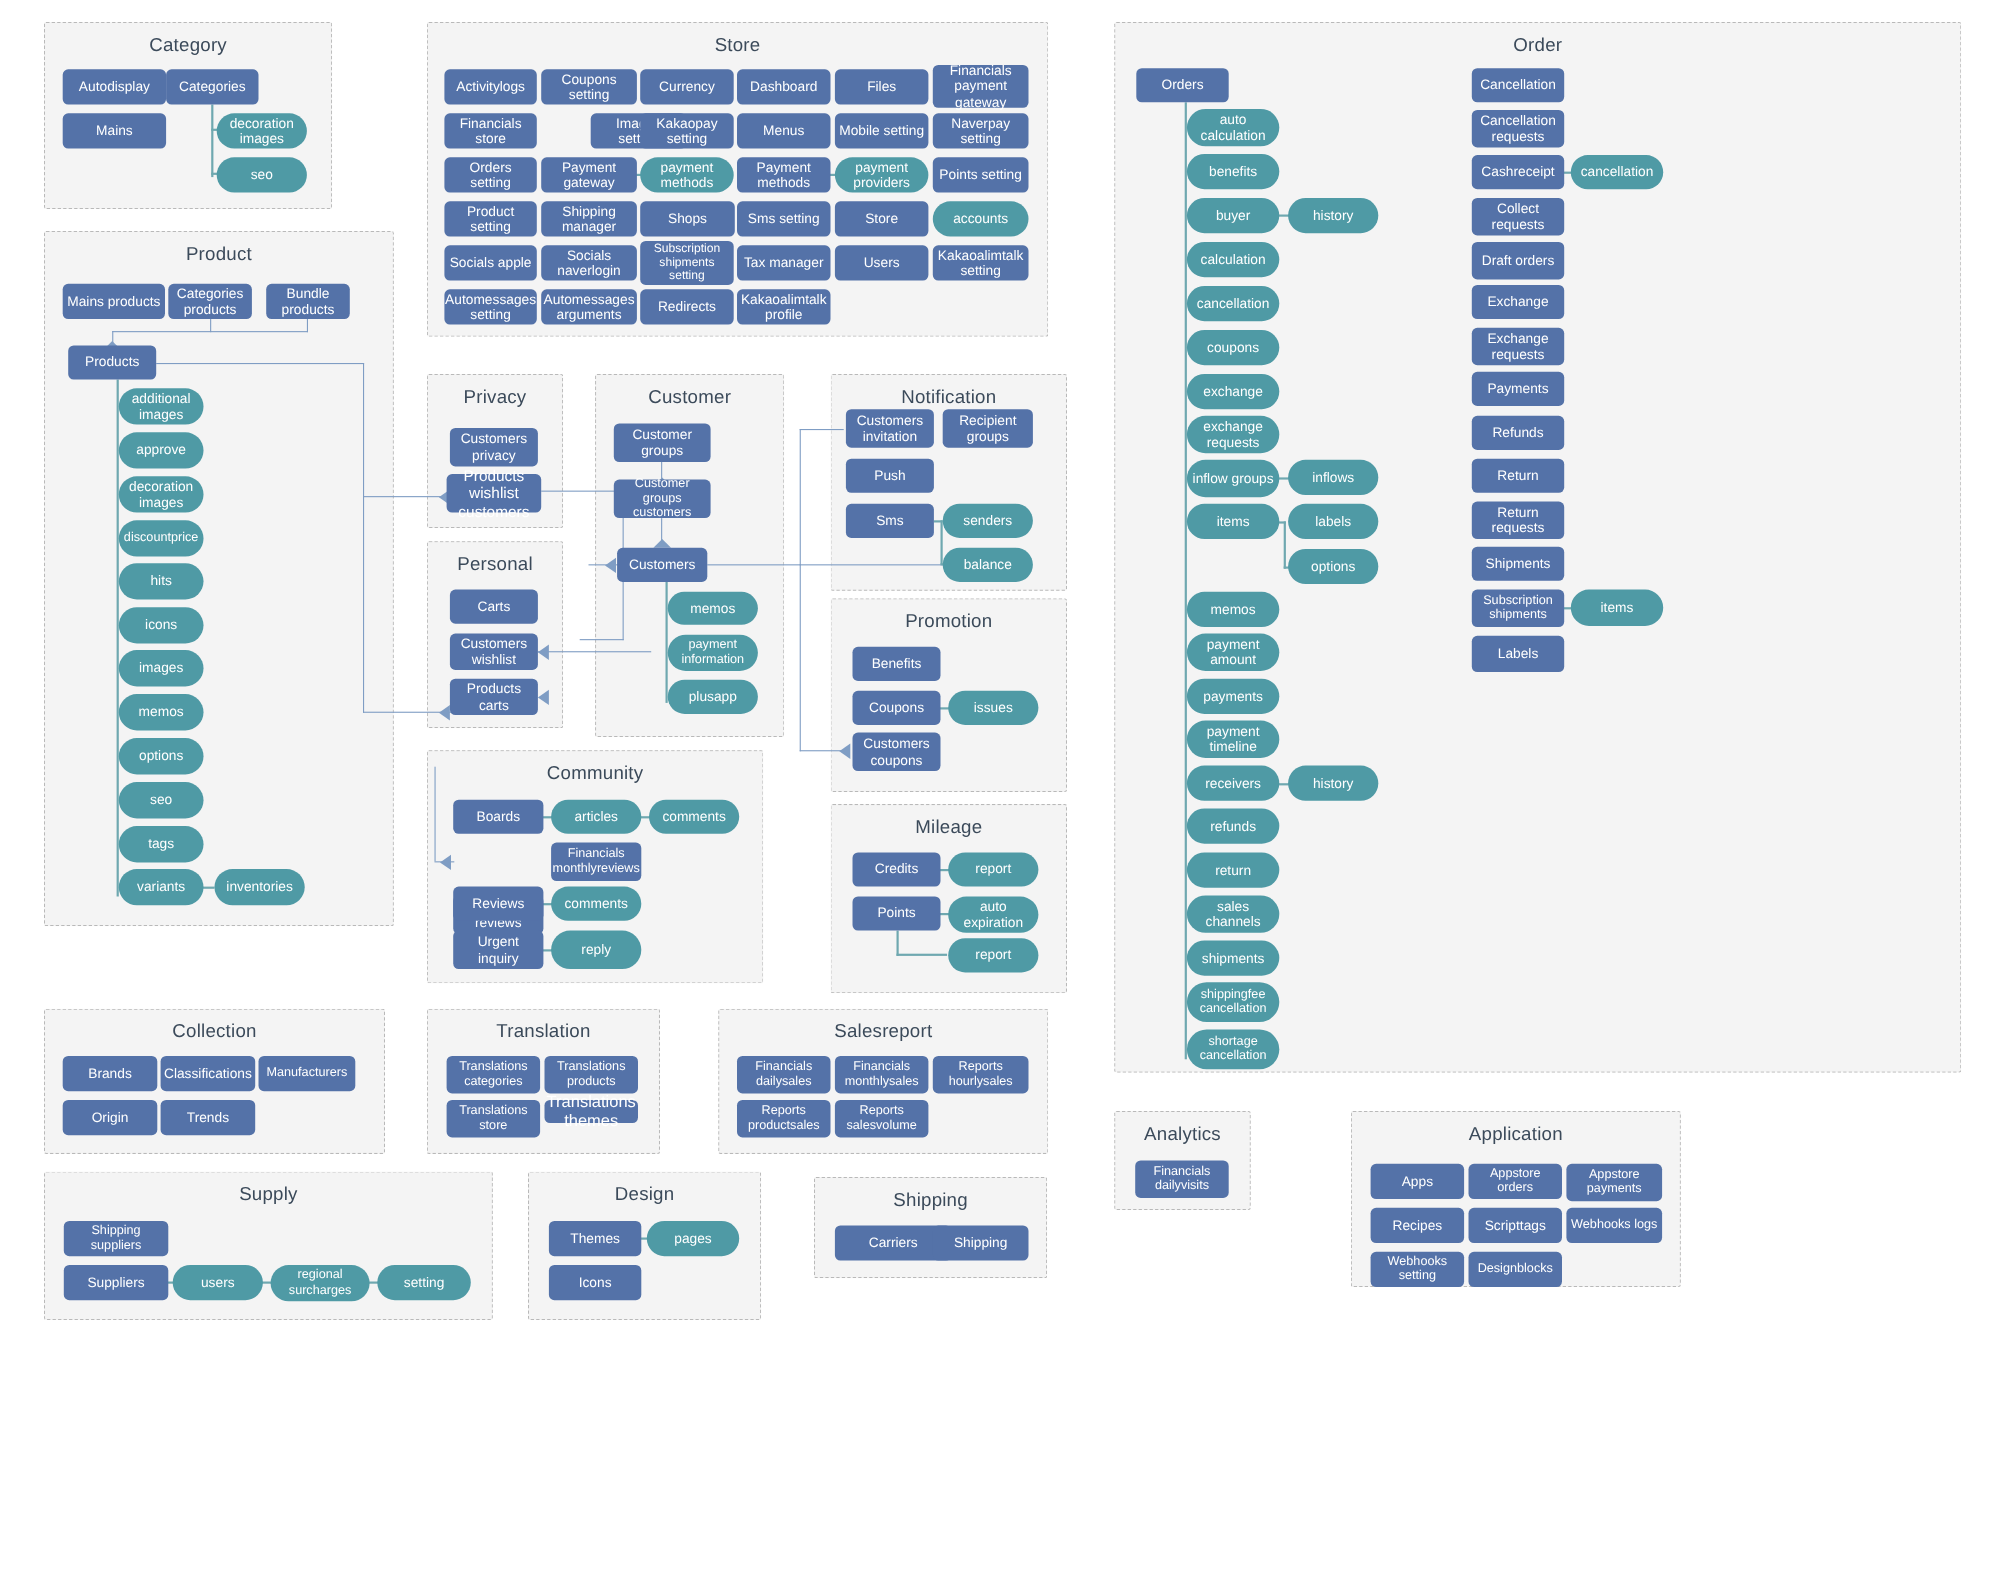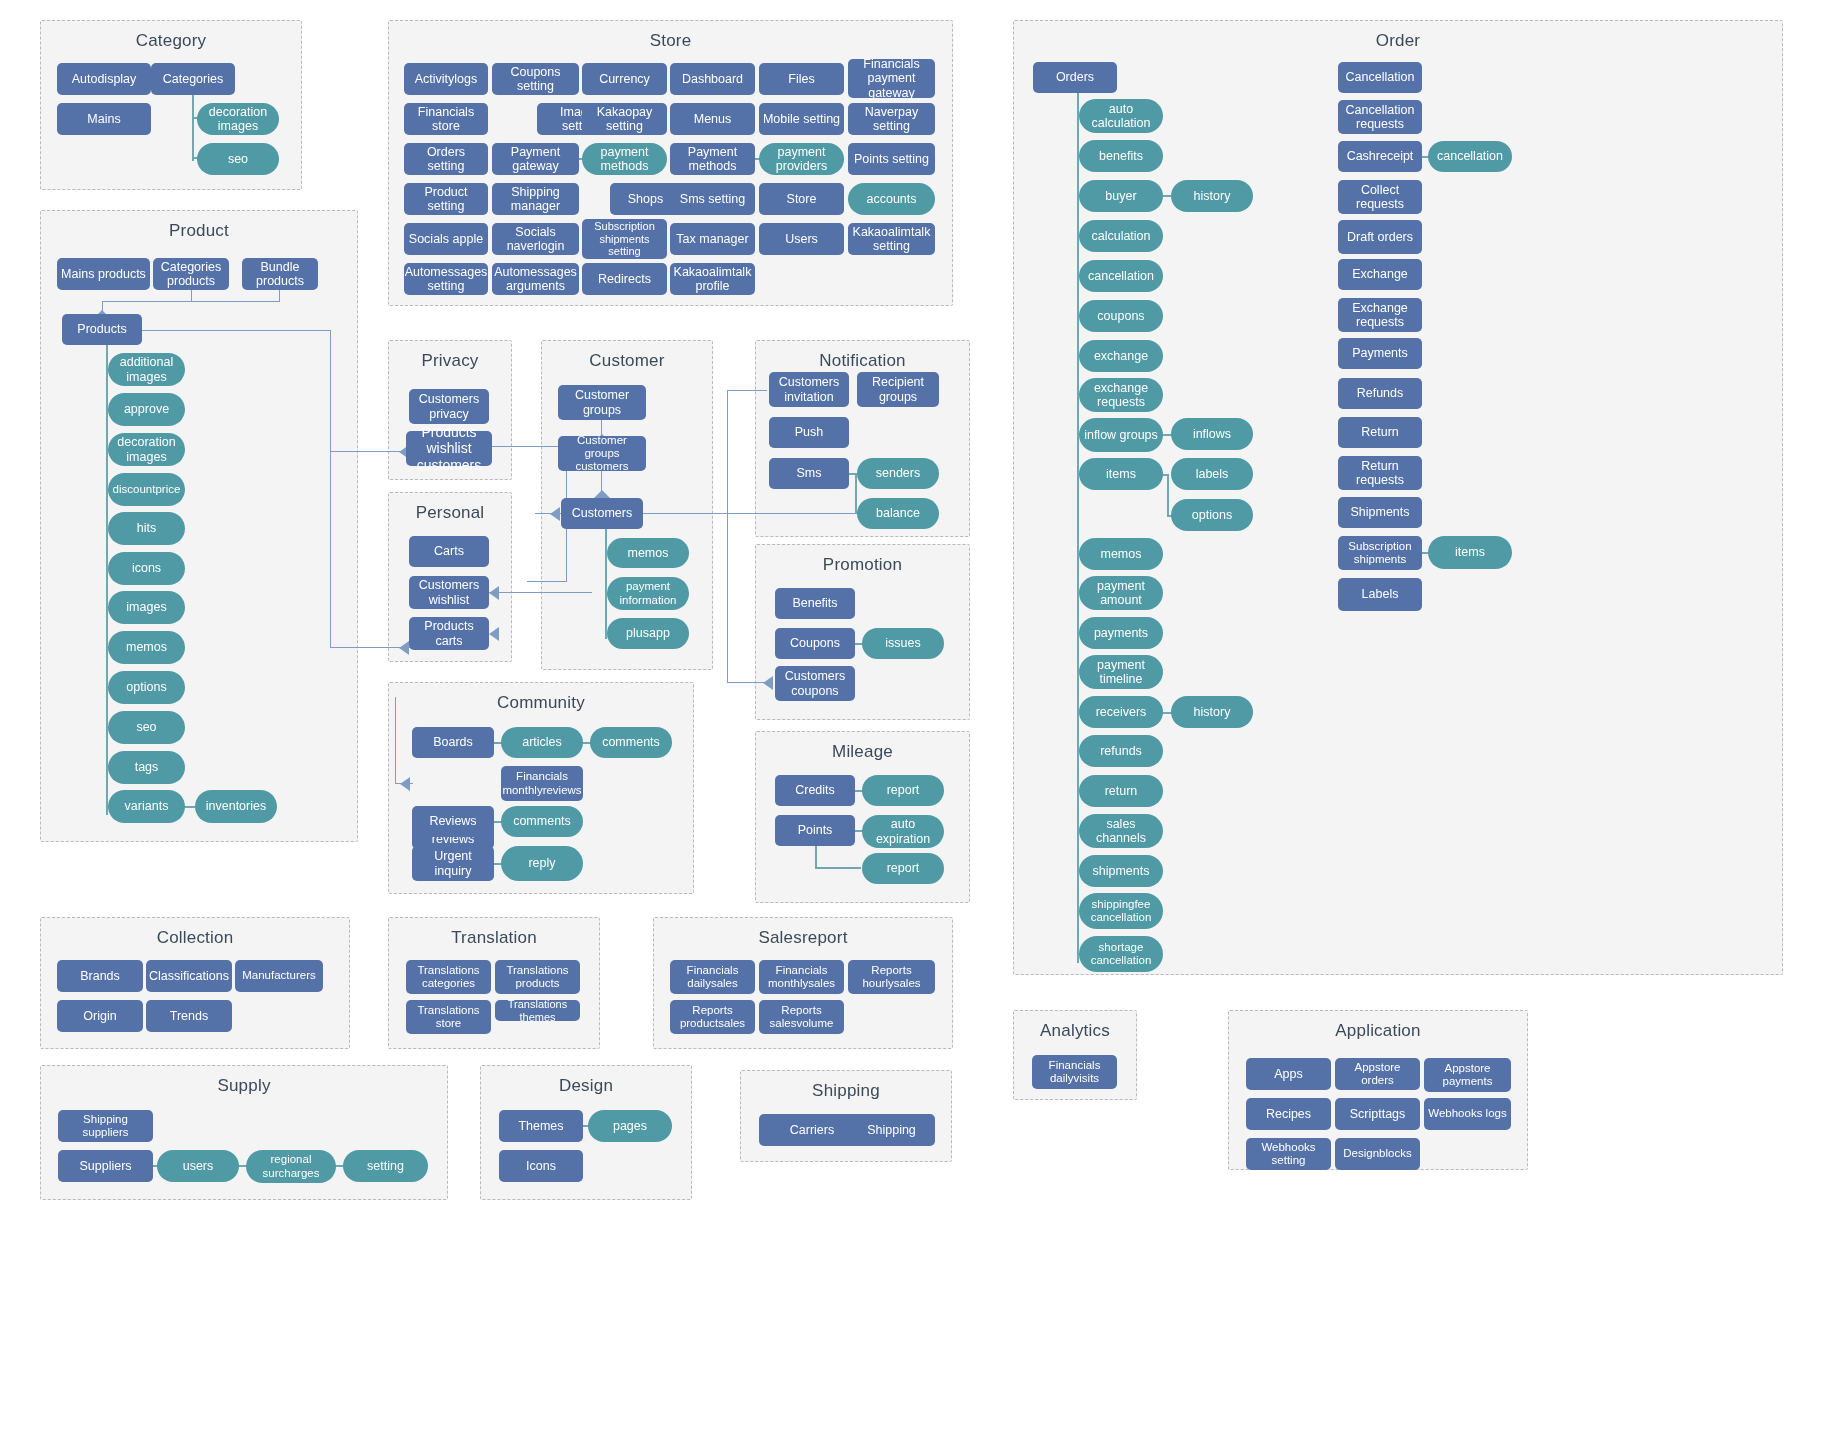--- a/index.html
+++ b/index.html
@@ -105,21 +105,21 @@
 <div class="node blue" style="left:492px;top:143px;width:87px;height:32px;">Payment gateway</div>
 <div class="conn t" style="left:578px;top:158px;width:8px;height:2px;"></div>
 <div class="node teal" style="left:582px;top:143px;width:85px;height:32px;">payment methods</div>
 <div class="node blue" style="left:670px;top:143px;width:85px;height:32px;">Payment methods</div>
 <div class="conn t" style="left:754px;top:158px;width:8px;height:2px;"></div>
 <div class="node teal" style="left:759px;top:143px;width:85px;height:32px;">payment providers</div>
 <div class="node blue" style="left:848px;top:143px;width:87px;height:32px;">Points setting</div>
 
 <div class="node blue" style="left:404px;top:183px;width:84px;height:32px;">Product setting</div>
 <div class="node blue" style="left:492px;top:183px;width:87px;height:32px;">Shipping manager</div>
-<div class="node blue" style="left:582px;top:183px;width:71px;height:32px;margin-left:28px;">Shops</div>
+<div class="node blue" style="left:582px;top:183px;width:86px;height:32px;">Shops</div>
 <div class="node blue" style="left:670px;top:183px;width:85px;height:32px;">Sms setting</div>
 <div class="node blue" style="left:759px;top:183px;width:85px;height:32px;">Store</div>
 <div class="node teal" style="left:848px;top:183px;width:87px;height:32px;">accounts</div>
 
 <div class="node blue" style="left:404px;top:223px;width:84px;height:32px;">Socials apple</div>
 <div class="node blue" style="left:492px;top:223px;width:87px;height:32px;">Socials naverlogin</div>
 <div class="node blue" style="left:582px;top:219px;width:85px;height:40px;font-size:11px;">Subscription shipments setting</div>
 <div class="node blue" style="left:670px;top:223px;width:85px;height:32px;">Tax manager</div>
 <div class="node blue" style="left:759px;top:223px;width:85px;height:32px;">Users</div>
 <div class="node blue" style="left:848px;top:223px;width:87px;height:32px;">Kakaoalimtalk setting</div>
@@ -331,21 +331,21 @@
 <div class="node blue" style="left:235px;top:960px;width:88px;height:32px;font-size:11.5px;">Manufacturers</div>
 <div class="node blue" style="left:57px;top:1000px;width:86px;height:32px;">Origin</div>
 <div class="node blue" style="left:146px;top:1000px;width:86px;height:32px;">Trends</div>
 
 <div class="group" style="left:388px;top:917px;width:212px;height:132px;">
   <div class="group-title">Translation</div>
 </div>
 <div class="node blue" style="left:406px;top:960px;width:85px;height:34px;font-size:11.5px;">Translations categories</div>
 <div class="node blue" style="left:495px;top:960px;width:85px;height:34px;font-size:11.5px;">Translations products</div>
 <div class="node blue" style="left:406px;top:1000px;width:85px;height:34px;font-size:11.5px;">Translations store</div>
-<div class="node blue" style="left:495px;top:1000px;width:85px;height:21px;font-size:11px;">Translations themes</div>
+<div class="node blue" style="left:495px;top:1000px;width:85px;height:21px;font-size:15px;">Translations themes</div>
 
 <div class="group" style="left:653px;top:917px;width:300px;height:132px;">
   <div class="group-title">Salesreport</div>
 </div>
 <div class="node blue" style="left:670px;top:960px;width:85px;height:34px;font-size:11.5px;">Financials dailysales</div>
 <div class="node blue" style="left:759px;top:960px;width:85px;height:34px;font-size:11.5px;">Financials monthlysales</div>
 <div class="node blue" style="left:848px;top:960px;width:87px;height:34px;font-size:11.5px;">Reports hourlysales</div>
 <div class="node blue" style="left:670px;top:1000px;width:85px;height:34px;font-size:11.5px;">Reports productsales</div>
 <div class="node blue" style="left:759px;top:1000px;width:85px;height:34px;font-size:11.5px;">Reports salesvolume</div>
 

